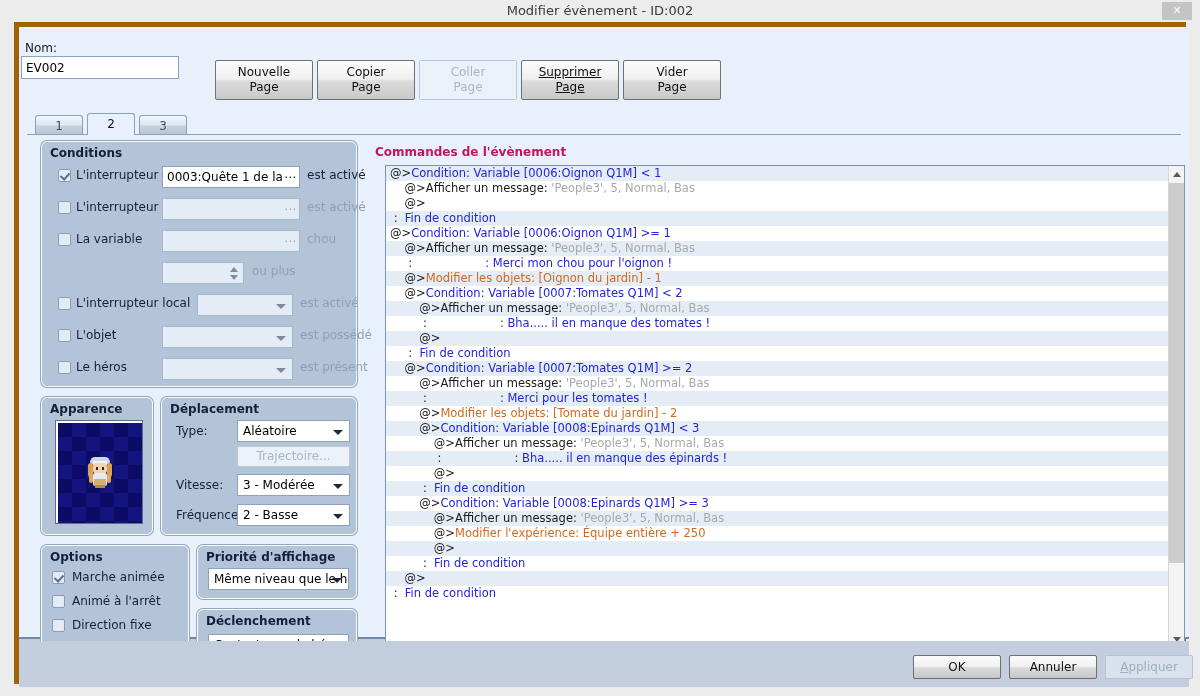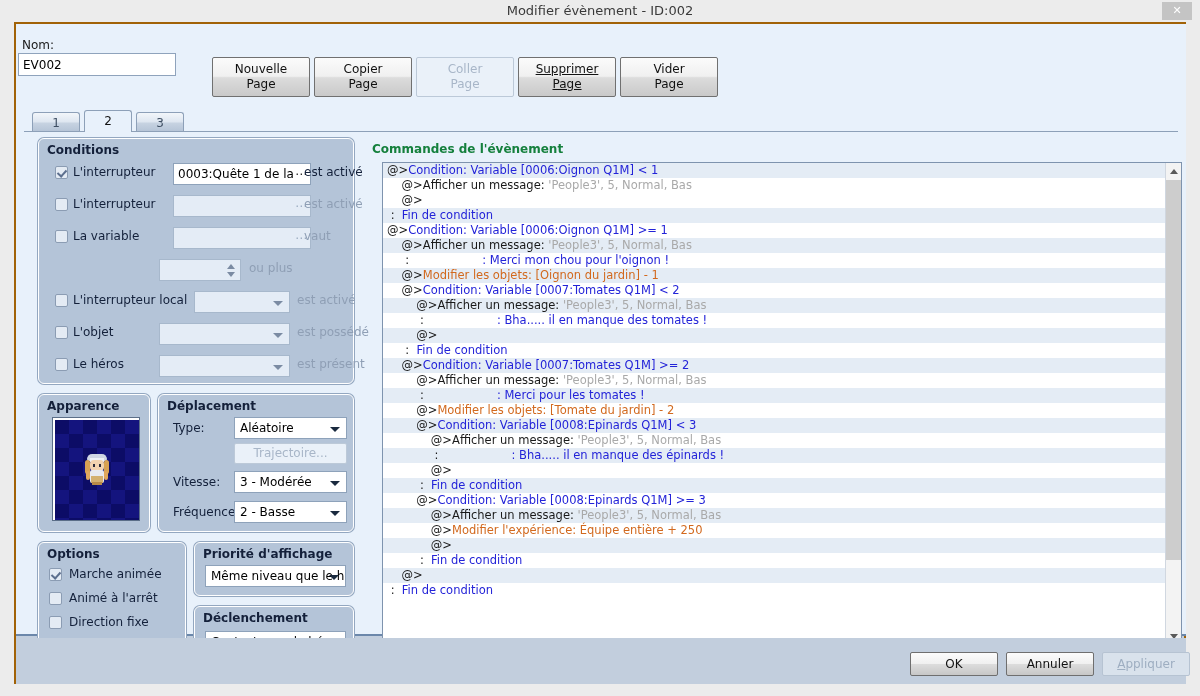--- a/index.html
+++ b/index.html
@@ -42,21 +42,21 @@
     text-align: center;
     font-weight: bold;
     cursor: pointer;
   }
 
   
   #client {
     position: absolute; left: 14px; top: 22px;
     width: 1172px; height: 662px;
     background: #c2cedd;
-    border: 2px solid #a16207;
+    border: 5px solid #a16207;
     padding-left: 46px;
   }
   
   #body-panel {
     position: absolute; left: 0; top: 0;
     width: 1170px; height: 612px;
     background: #e8f1fb;
     border-bottom: 2px solid #6b87aa;
   }
 
@@ -187,21 +187,20 @@
     height: 22px;
     background: #ffffff;
     border: 1px solid #8ea2ba;
     font-size: 12px;
     color: #000;
     padding: 0 16px 0 4px;
     line-height: 20px;
     overflow: hidden;
     white-space: nowrap;
     cursor: text;
-    margin-left: 14px;
   }
   .fld.off {
     background: #e4ecf6;
     border: 1px solid #a7b8cc;
     color: #8f9fb5;
   }
   .dots {
     position: absolute; right: 3px; top: 3px;
     font-size: 12px; letter-spacing: 0px; line-height: 14px;
     color: #1a1a1a;
@@ -286,21 +285,21 @@
   .ilabel { position: absolute; font-size: 12px; color: #13203a; white-space: nowrap; }
 
   
   .opt-row { position: absolute; left: 10px; height: 22px; }
   .opt-row .cbx { left: 0; top: 3px; }
   .opt-row span { position: absolute; left: 20px; top: 2px; font-size: 12px; color: #13203a; white-space: nowrap; }
 
   
   #cmd-title {
     position: absolute; left: 356px; top: 118px;
-    font-size: 12px; font-weight: bold; color: #15803d;
+    font-size: 12px; font-weight: bold; color: #be185d;
   }
   #cmd-box {
     position: absolute; left: 366px; top: 138px;
     width: 800px; height: 484px;
     background: #ffffff;
     border: 1px solid #7e93ae;
     overflow: hidden;
   }
   #cmd-list {
     position: absolute; left: 0; top: 0;
@@ -437,21 +436,21 @@
           <div class="suffix off" style="left:265px;top:4px">est activé</div>
         </div>
 
         <div class="cond-row" style="top:86px">
           <div class="cbx" style="left:16px;top:5px"></div>
           <div class="cond-label" style="left:34px;top:4px">La variable</div>
           <div class="fld off" style="left:120px;top:2px;width:138px">
             <span></span>
             <span class="dots">⋯</span>
           </div>
-          <div class="suffix off" style="left:265px;top:4px">vaut</div>
+          <div class="suffix off" style="left:265px;top:4px">chou</div>
         </div>
 
         <div class="cond-row" style="top:118px">
           <div class="spin" style="left:120px;top:2px">
             <span class="up"></span>
             <span class="dn"></span>
           </div>
           <div class="suffix off" style="left:210px;top:4px">ou plus</div>
         </div>
 

